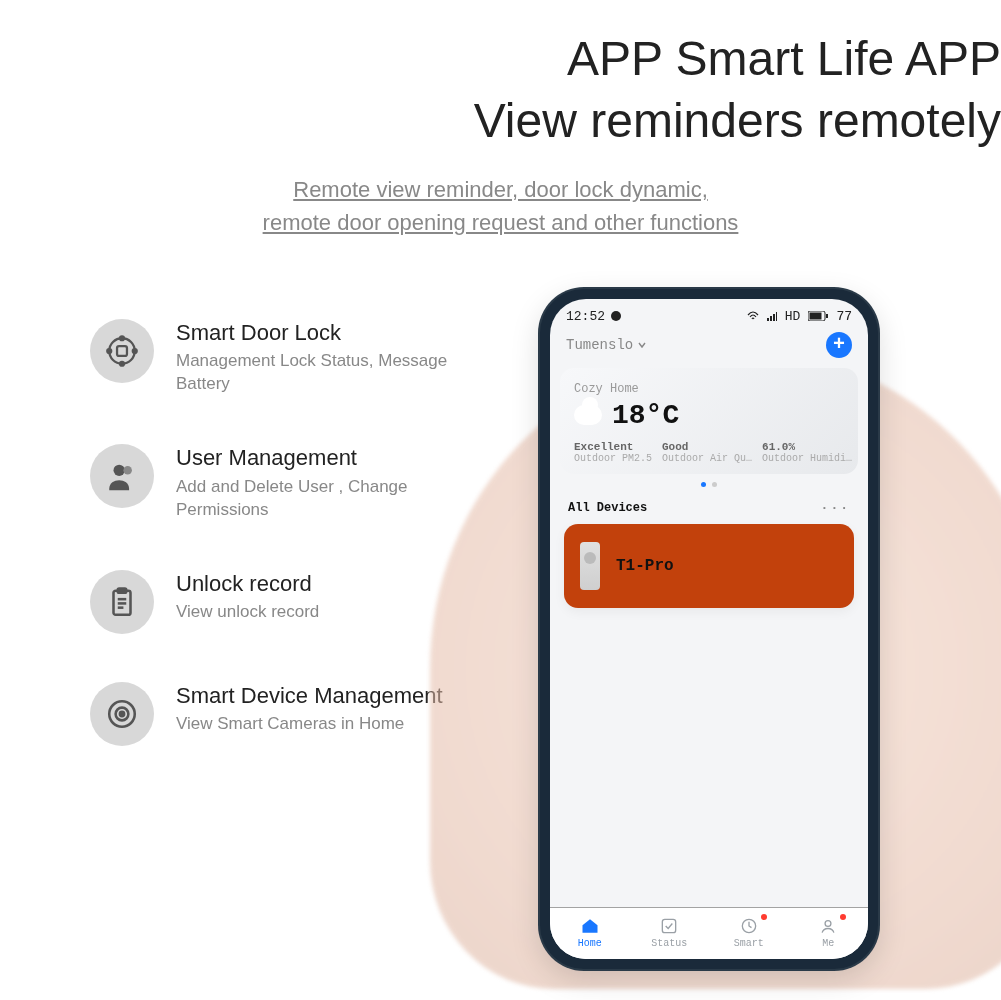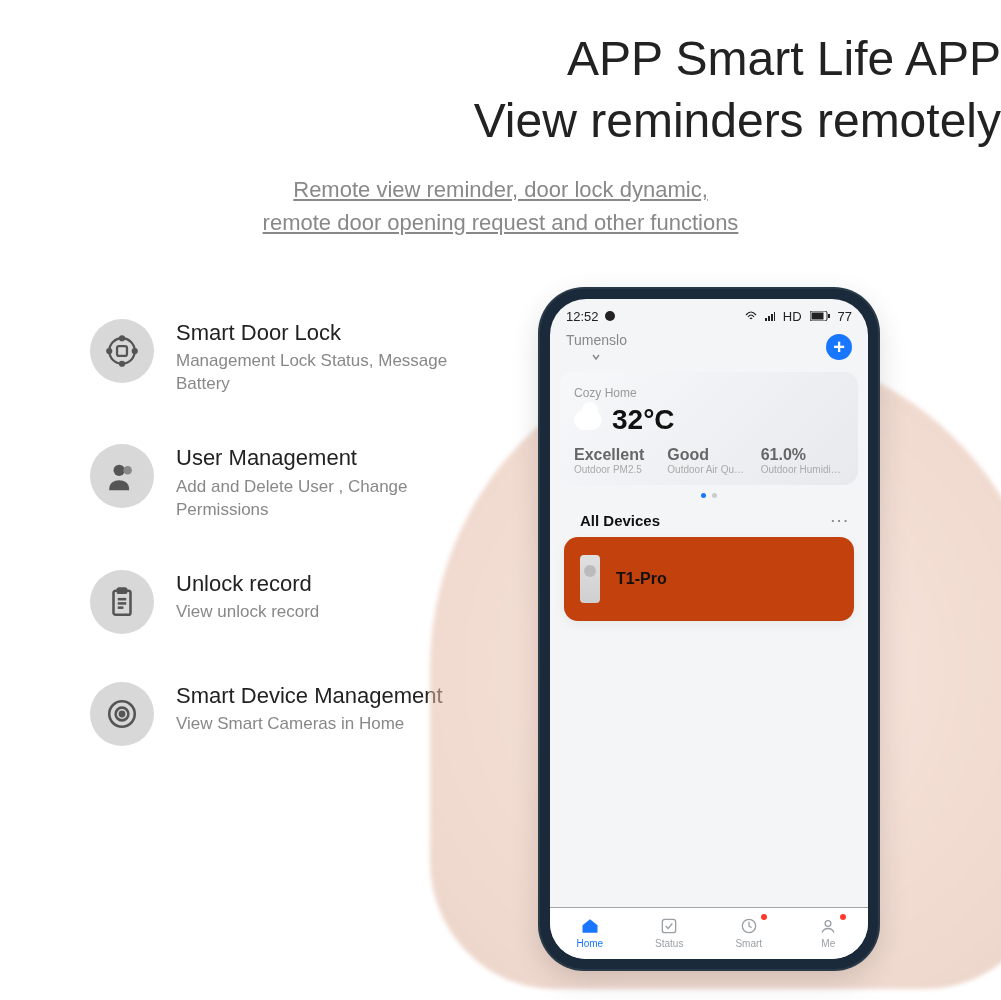--- a/index.html
+++ b/index.html
@@ -64,20 +64,21 @@
   .feature-text p {
     font-size: 17px;
     color: #888;
     line-height: 1.35;
   }
   
   .phone-area {
     position: relative;
     flex: 1;
     height: 700px;
+    font-family: Liberation Mono, monospace;
   }
   .hand {
     position: absolute;
     left: -30px;
     top: 60px;
     width: 620px;
     height: 640px;
     background: radial-gradient(circle at 50% 50%, #f3d3c1, #e8c0ad 60%, #dcb39f);
     border-radius: 50% 50% 20% 20%;
     opacity: 0.55;
@@ -115,49 +116,49 @@
     font-size: 13px;
     color: #222;
   }
   .statusbar .left { display: flex; align-items: center; gap: 6px; font-weight: 500;}
   .statusbar .right { display: flex; align-items: center; gap: 8px; font-weight: 500;}
   .statusbar .dark-dot { width:10px;height:10px;border-radius:50%;background:#222;display:inline-block;}
   .apphead {
     display:flex;justify-content:space-between;align-items:center;
     padding: 4px 16px 10px 16px;
   }
-  .apphead .loc { color:#888; font-size:14px; display:flex;align-items:center;gap:4px;flex-direction:column;}
+  .apphead .loc { color:#888; font-size:14px; display:flex;align-items:center;gap:4px;}
   .apphead .plus {
     width: 26px; height:26px; border-radius:50%; background:#1977ff;
     color:#fff; display:flex;align-items:center;justify-content:center;
     font-size:20px; font-weight:700; line-height:1;
   }
   .weather {
     margin: 0 10px;
     background: linear-gradient(135deg,#f7f8fa,#e7e9ec);
     border-radius: 14px;
     padding: 14px 14px 10px 14px;
   }
   .weather .home-label { font-size:12px;color:#999; margin-bottom:4px;}
   .weather .temprow { display:flex;align-items:center;gap:10px;}
   .weather .cloud { width:28px;height:20px;background:#fff;border-radius:10px;position:relative;}
   .weather .cloud::before{content:"";position:absolute;top:-8px;left:8px;width:16px;height:16px;background:#fff;border-radius:50%;}
   .weather .temp { font-size:28px;font-weight:700;color:#111;}
   .weather .stats { display:flex;gap:10px;margin-top:10px;}
   .weather .stat { flex:1; }
-  .weather .stat .v{font-size:16px;color:#666;font-weight:600;}
+  .weather .stat .v{font-size:11px;color:#666;font-weight:600;}
   .weather .stat .l{font-size:10px;color:#aaa;white-space:nowrap;overflow:hidden;text-overflow:ellipsis;}
   .dots { display:flex;justify-content:center;gap:6px;padding:8px 0;}
   .dots span{width:5px;height:5px;border-radius:50%;background:#ccc;}
   .dots span.active{background:#1977ff;}
   .section-head {
     display:flex;justify-content:space-between;align-items:center;
     padding: 6px 18px 8px 18px;
   }
-  .section-head .title{font-size:15px;font-weight:700;color:#111;margin-left:12px;}
+  .section-head .title{font-size:12px;font-weight:700;color:#111;}
   .section-head .more{color:#888;letter-spacing:2px;font-weight:700;}
   .device-card {
     margin: 0 14px;
     background:#c2410c;border-radius:14px;
     padding: 18px 16px;
     display:flex;align-items:center;gap:16px;
     box-shadow: 0 4px 12px rgba(0,0,0,.05);
   }
   .device-card .dev-img{
     width:20px;height:48px;border-radius:4px;
@@ -293,21 +294,21 @@
                 <path d="M2 3 L5 7 L8 3" stroke="#888" fill="none" stroke-width="1.4"></path>
               </svg>
           </div>
           <div class="plus">+</div>
         </div>
 
         <div class="weather">
           <div class="home-label">Cozy Home</div>
           <div class="temprow">
             <div class="cloud"></div>
-            <div class="temp">32°C</div>
+            <div class="temp">18°C</div>
           </div>
           <div class="stats">
             <div class="stat">
               <div class="v">Excellent</div>
               <div class="l">Outdoor PM2.5</div>
             </div>
             <div class="stat">
               <div class="v">Good</div>
               <div class="l">Outdoor Air Qu…</div>
             </div>

